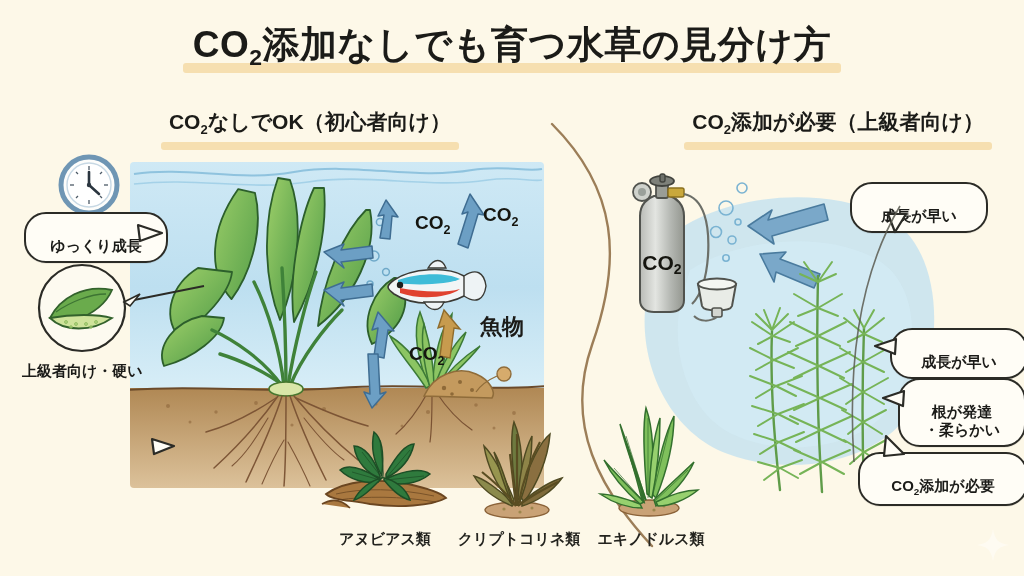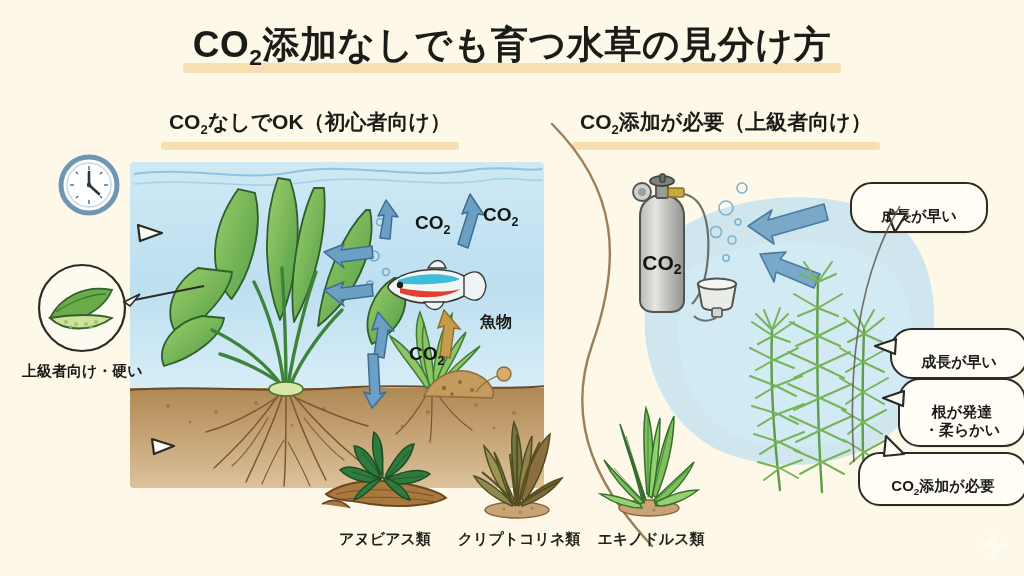--- a/index.html
+++ b/index.html
@@ -25,21 +25,21 @@
   }
   .sub{
     font-size:21px;font-weight:bold;color:#1b1b18;
     display:inline-block;position:relative;padding:0 8px 12px;
   }
   .sub::after{
     content:"";position:absolute;left:0;right:0;bottom:-1px;height:8px;
     background:#f6dfb0;z-index:-1;border-radius:3px;
   }
   #head-left{left:110px;top:108px;width:400px;text-align:center;}
-  #head-right{left:572px;top:108px;width:400px;text-align:left;}
+  #head-right{left:592px;top:108px;width:400px;text-align:right;}
 
   
   #divider{left:530px;top:120px;width:140px;height:430px;}
 
   
   .callout{
     position:absolute;background:#fffdf6;border:2.2px solid #2b2b26;
     border-radius:22px;padding:5px 12px 6px;
     font-size:15px;font-weight:bold;color:#1b1b18;
     line-height:1.2;text-align:center;white-space:pre-line;
@@ -230,40 +230,43 @@
           <circle cx="324" cy="234" r="1.8"></circle>
       </g>
       <circle cx="376" cy="214" r="7" fill="#d6ab6c" stroke="#8f6c3a" stroke-width="1.4"></circle>
       <path d="M369 216 C 360 220, 352 226, 348 232" fill="none" stroke="#8f6c3a" stroke-width="1.3"></path>
     </g>
   </svg>
 
   <div class="co2-float" style="left:415px;top:212px;">CO<sub>2</sub></div>
   <div class="co2-float" style="left:483px;top:204px;">CO<sub>2</sub></div>
   <div class="co2-float" style="left:409px;top:343px;">CO<sub>2</sub></div>
-  <div class="plain-label" style="left:480px;top:312px;font-size:16px;">魚物</div>
+  <div class="plain-label" style="left:480px;top:312px;font-size:22px;">魚物</div>
 
   <svg class="abs" style="left:58px;top:154px;" width="62" height="62" viewBox="0 0 62 62">
     <circle cx="31" cy="31" r="28" fill="#fdfdfb" stroke="#6f96b4" stroke-width="5"></circle>
     <circle cx="31" cy="31" r="22" fill="#ffffff" stroke="#c7d8e4" stroke-width="1.4"></circle>
     <g stroke="#4c5a66" stroke-width="1.3">
       <line x1="31" y1="12" x2="31" y2="16"></line>
         <line x1="31" y1="46" x2="31" y2="50"></line>
       <line x1="12" y1="31" x2="16" y2="31"></line>
         <line x1="46" y1="31" x2="50" y2="31"></line>
       <line x1="44" y1="18" x2="42" y2="20"></line>
         <line x1="18" y1="44" x2="20" y2="42"></line>
       <line x1="18" y1="18" x2="20" y2="20"></line>
         <line x1="44" y1="44" x2="42" y2="42"></line>
     </g>
     <line x1="31" y1="31" x2="31" y2="18" stroke="#2b3640" stroke-width="2.6" stroke-linecap="round"></line>
     <line x1="31" y1="31" x2="41" y2="40" stroke="#2b3640" stroke-width="2.6" stroke-linecap="round"></line>
     <circle cx="31" cy="31" r="2.2" fill="#2b3640"></circle>
   </svg>
 
+  <div class="callout" style="left:24px;top:212px;width:116px;">
+    <span>ゆっくり成長</span>
+  </div>
   <svg class="abs" style="left:136px;top:222px;" width="28" height="24" viewBox="0 0 28 24">
     <path d="M2 3 L26 11 L4 19 Z" fill="#fffdf6" stroke="#2b2b26" stroke-width="2.2" stroke-linejoin="round"></path>
   </svg>
 
   <svg class="abs" style="left:36px;top:262px;" width="92" height="92" viewBox="0 0 92 92">
     <circle cx="46" cy="46" r="43" fill="#fdfaf0" stroke="#2b2b26" stroke-width="2.2"></circle>
     <path d="M14 56 C 24 36, 48 22, 76 28 C 70 42, 56 52, 40 58 Z" fill="#6aab4c" stroke="#33622c" stroke-width="1.8"></path>
     <path d="M14 56 C 28 70, 56 70, 76 56 C 62 52, 36 52, 14 56 Z" fill="#cfe39b" stroke="#33622c" stroke-width="1.8"></path>
     <g stroke="#8cb95f" stroke-width="1" opacity=".85">
       <circle cx="30" cy="60" r="1.5" fill="#a9cf76"></circle>

